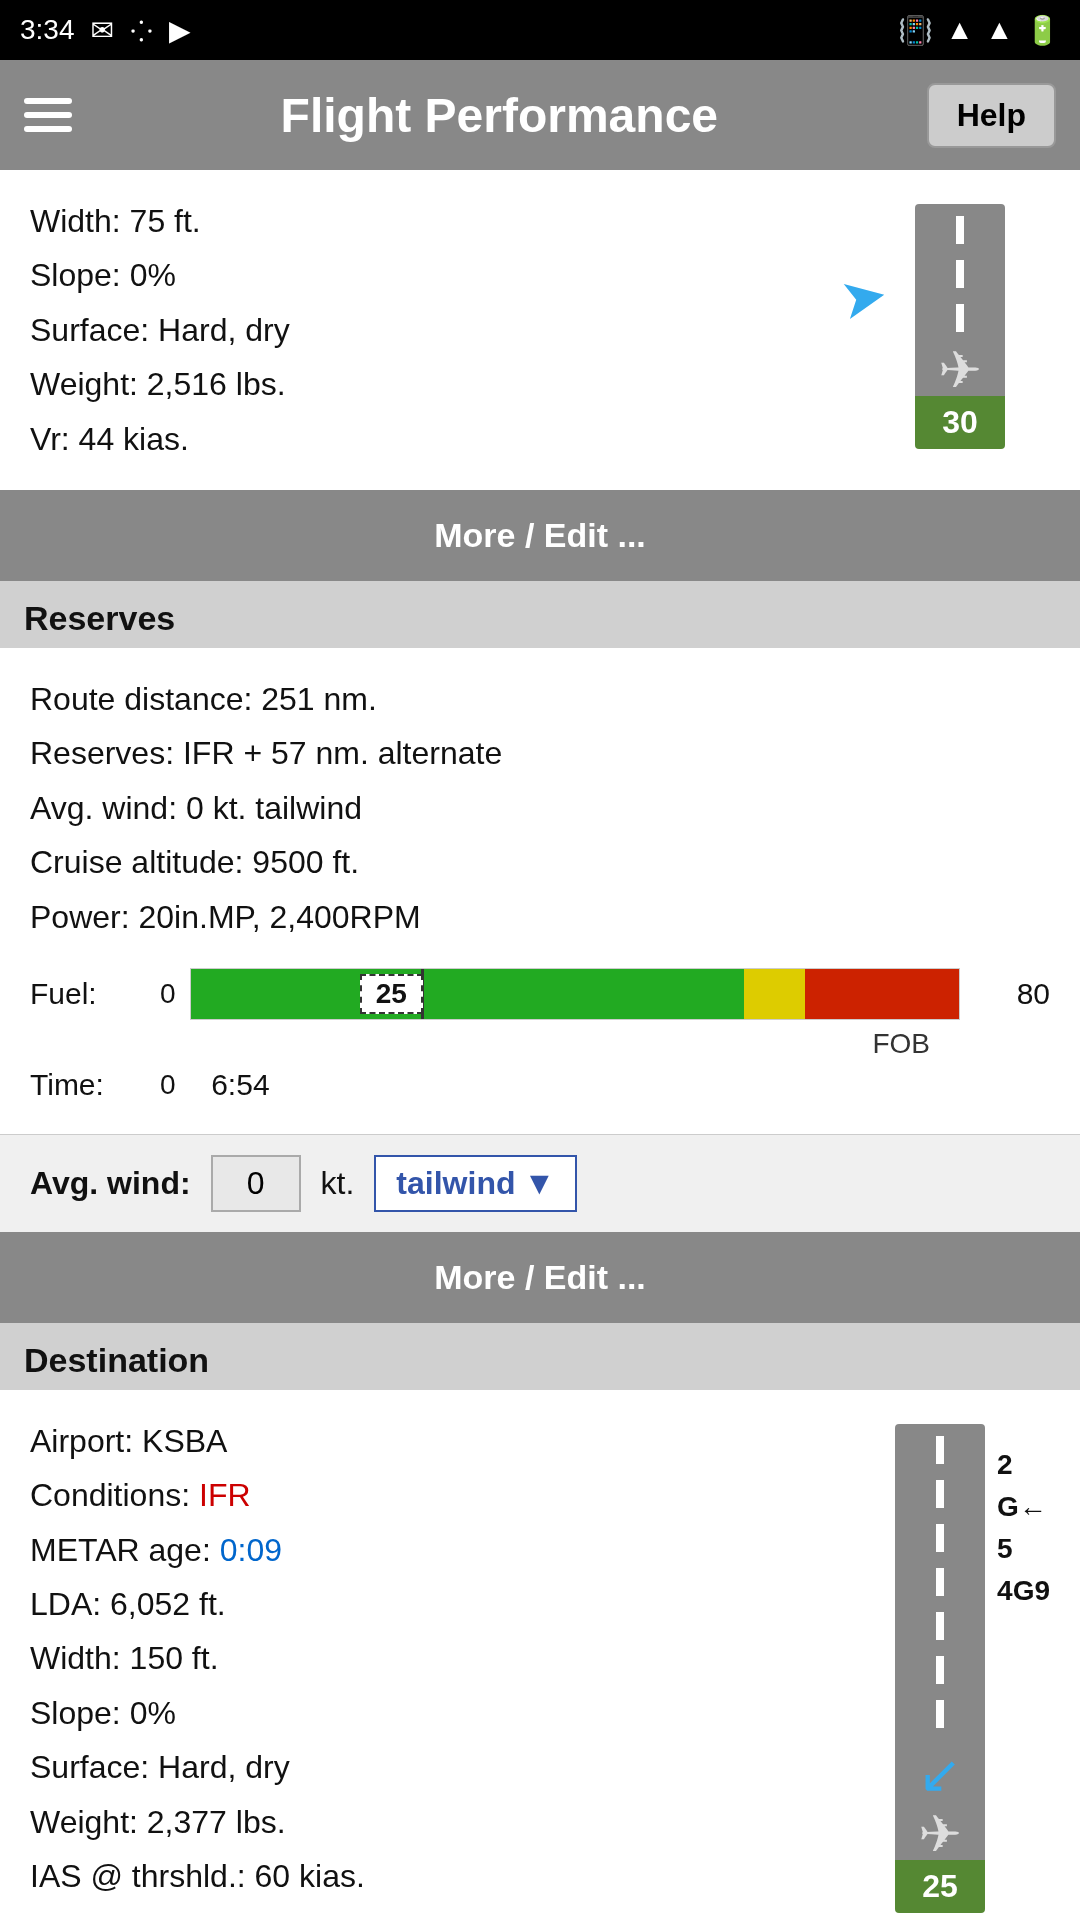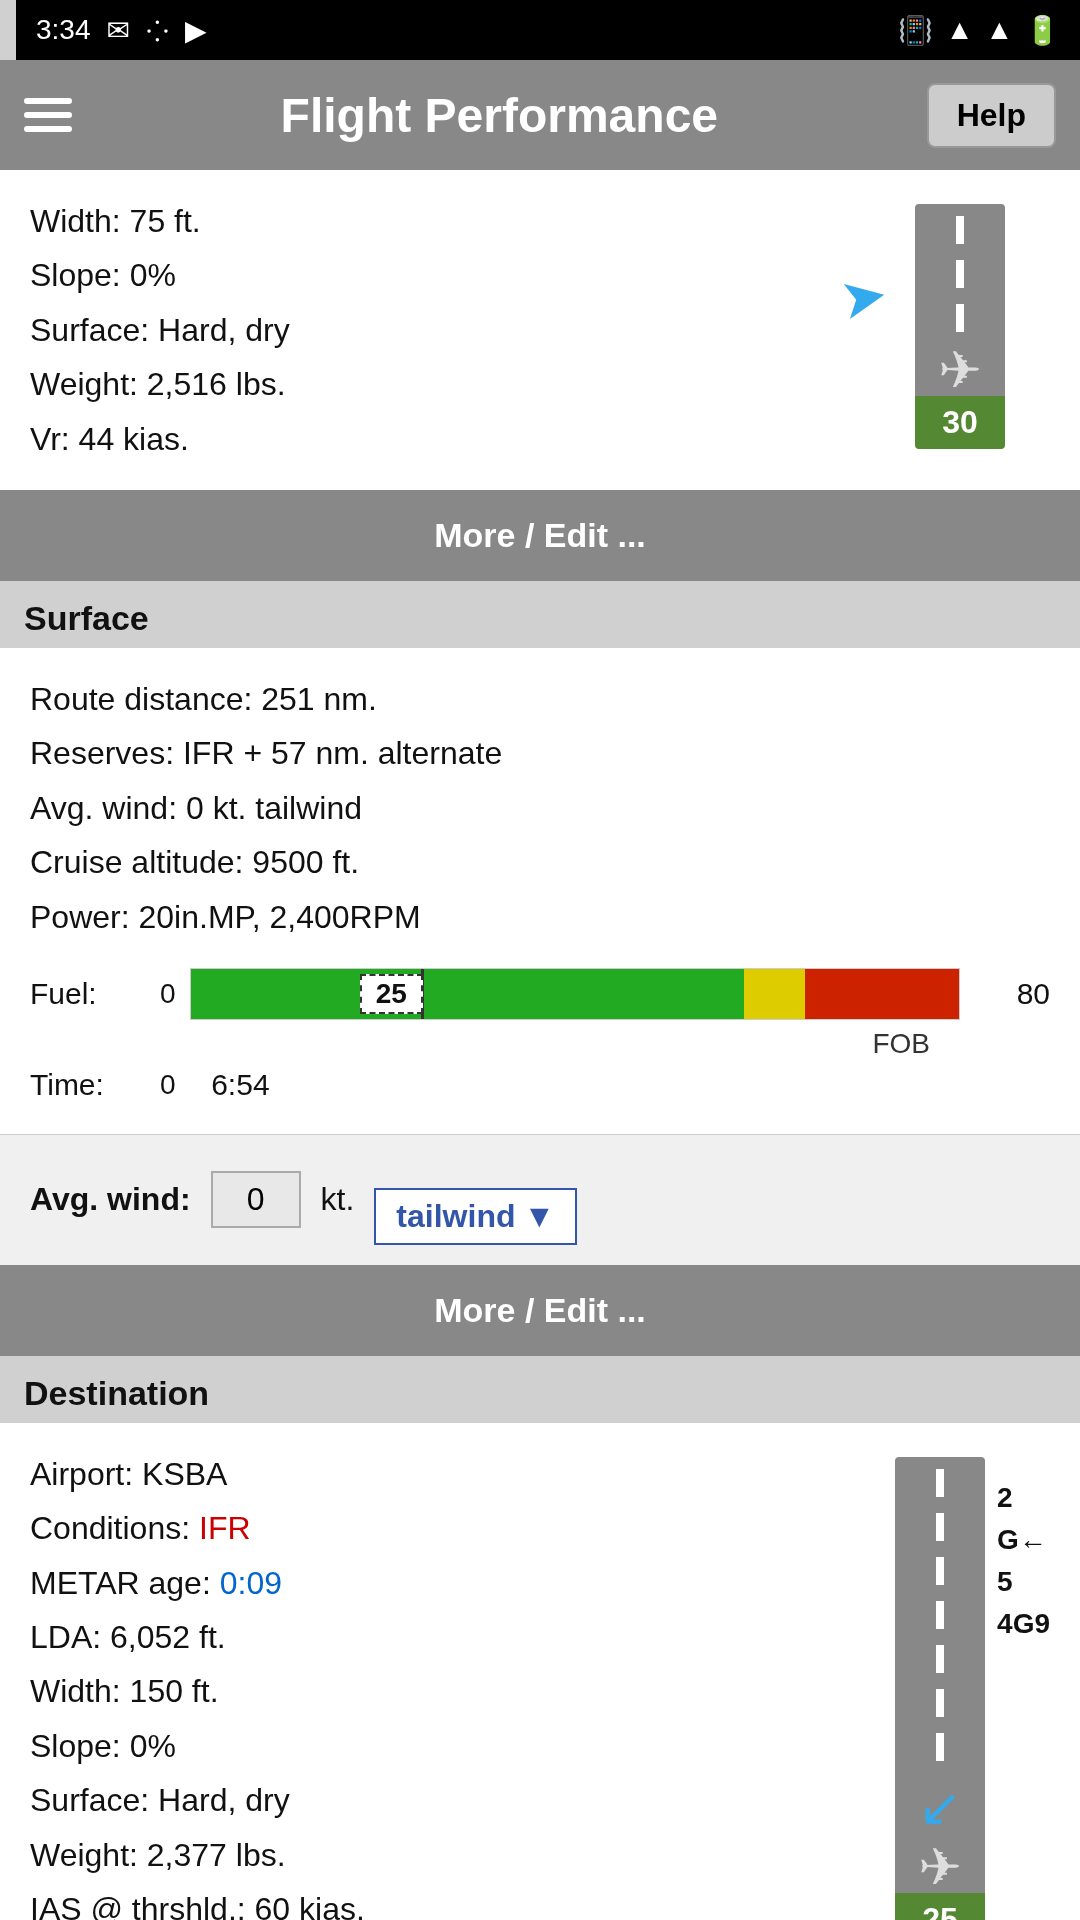--- a/index.html
+++ b/index.html
@@ -16,21 +16,20 @@
     
     .status-bar {
       background: #000;
       color: #fff;
       height: 60px;
       display: flex;
       align-items: center;
       padding: 0 20px;
       font-size: 28px;
       justify-content: space-between;
-      margin-left: 16px;
     }
     .status-left { display: flex; align-items: center; gap: 16px; }
     .status-right { display: flex; align-items: center; gap: 12px; }
 
     
     .header {
       background: #888;
       height: 110px;
       display: flex;
       align-items: center;
@@ -98,21 +97,21 @@
     }
     .avg-wind-label { font-size: 32px; font-weight: bold; }
     .wind-input {
       border: 2px solid #aaa; background: #e8e8e8;
       width: 90px; text-align: center; font-size: 32px; padding: 8px;
     }
     .wind-unit { font-size: 32px; }
     .wind-select {
       border: 2px solid #3355aa; background: #fff;
       color: #3355aa; font-size: 32px; padding: 8px 20px;
-      display: flex; align-items: center; gap: 8px; cursor: pointer; margin-top: 33px;
+      display: flex; align-items: center; gap: 8px; cursor: pointer;
     }
     .wind-select span { color: #3355aa; font-weight: bold; }
     .card-text { flex: 1; }
 
     
     .departure-panel {
       background: #fff; padding: 24px 30px;
       display: flex; gap: 20px; align-items: flex-start;
     }
 
@@ -174,21 +173,21 @@
       </div>
 
       <div style="text-align:center;font-size:52px;color:#ddd;line-height:1;">✈</div>
     </div>
     <div style="background:#558833;color:#fff;font-weight:bold;font-size:32px;text-align:center;width:90px;margin:0 auto;padding:8px 8px;border-radius:0 0 4px 4px;">30</div>
   </div>
 </div>
 
 <button class="gray-btn">More / Edit ...</button>
 
-<div class="section-label">Surface</div>
+<div class="section-label">Reserves</div>
 
 <div class="card">
   <div class="card-info">
     <div>Route distance: 251 nm.</div>
     <div>Reserves: IFR + 57 nm. alternate</div>
     <div>Avg. wind: 0 kt. tailwind</div>
     <div>Cruise altitude: 9500 ft.</div>
     <div>Power: 20in.MP, 2,400RPM</div>
   </div>
 

